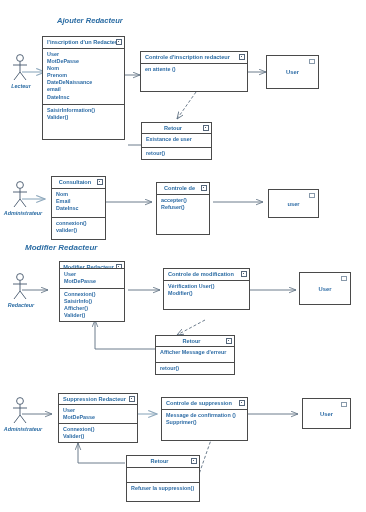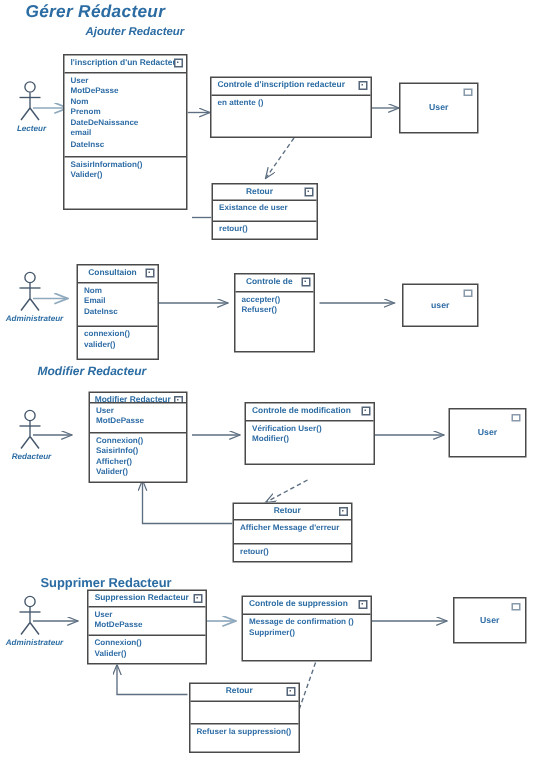--- a/index.html
+++ b/index.html
@@ -121,24 +121,22 @@
     <path class="arrline" d="M205,320 L177,335" marker-end="url(#oa)" stroke-dasharray="3,2"></path>
     <path class="arrline" d="M155,349 L95,349 L95,320" marker-end="url(#oa)"></path>
 
     <path class="arrline" d="M22,414 L52,414" marker-end="url(#oa)"></path>
     <path class="arrline2" d="M138,414 L157,414" marker-end="url(#oa2)"></path>
     <path class="arrline" d="M248,414 L298,414" marker-end="url(#oa)"></path>
     <path class="arrline" d="M212,437 L197,480" stroke-dasharray="3,2"></path>
     <path class="arrline" d="M125,463 L78,463 L78,443" marker-end="url(#oa)"></path>
   </svg>
 
-  <div class="abs title-main" style="left:17px;top:2px;">Gérer Rédacteur</div>
   <div class="abs title-sub" style="left:42px;top:16px;">Ajouter Redacteur</div>
   <div class="abs title-sec" style="left:25px;top:243px;">Modifier Redacteur</div>
-  <div class="abs title-sec2" style="left:27px;top:383px;">Supprimer Redacteur</div>
 
   <div class="actor" style="left:6px;top:53px;width:32px;height:42px;">
     <svg width="32" height="32">
       <circle class="stroke" cx="14" cy="5" r="3.4"></circle>
       <line class="stroke" x1="14" y1="8.6" x2="14" y2="19"></line>
       <line class="stroke" x1="7" y1="12" x2="21" y2="12"></line>
       <line class="stroke" x1="14" y1="19" x2="8" y2="27"></line>
       <line class="stroke" x1="14" y1="19" x2="20" y2="27"></line>
     </svg>
     <div class="lbl" style="left:15px;">Lecteur</div>

